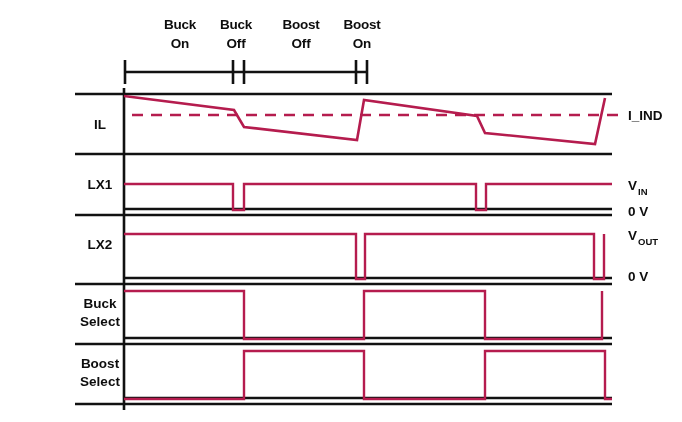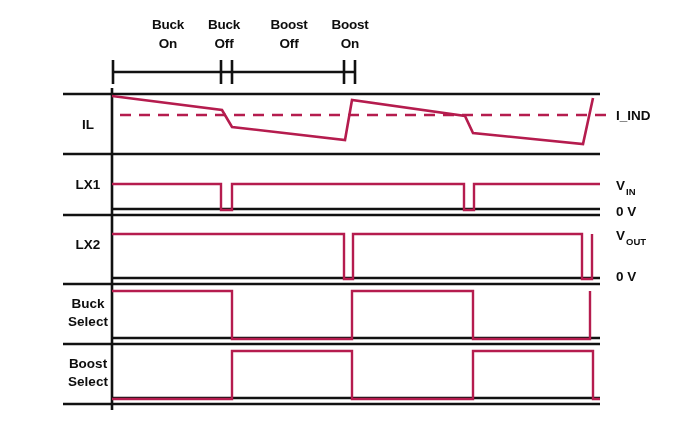--- a/index.html
+++ b/index.html
@@ -10,20 +10,21 @@
   body {
     width: 682px;
     height: 422px;
     font-family: "Liberation Sans", sans-serif;
     overflow: hidden;
   }
   #diagram-root {
     position: relative;
     width: 556px;
     height: 422px;
+    margin-left: 12px;
   }
   svg#timing-svg {
     position: absolute;
     left: 0;
     top: 0;
   }
   .lbl {
     font-family: "Liberation Sans", sans-serif;
     font-weight: bold;
     fill: #0d0d0d;

